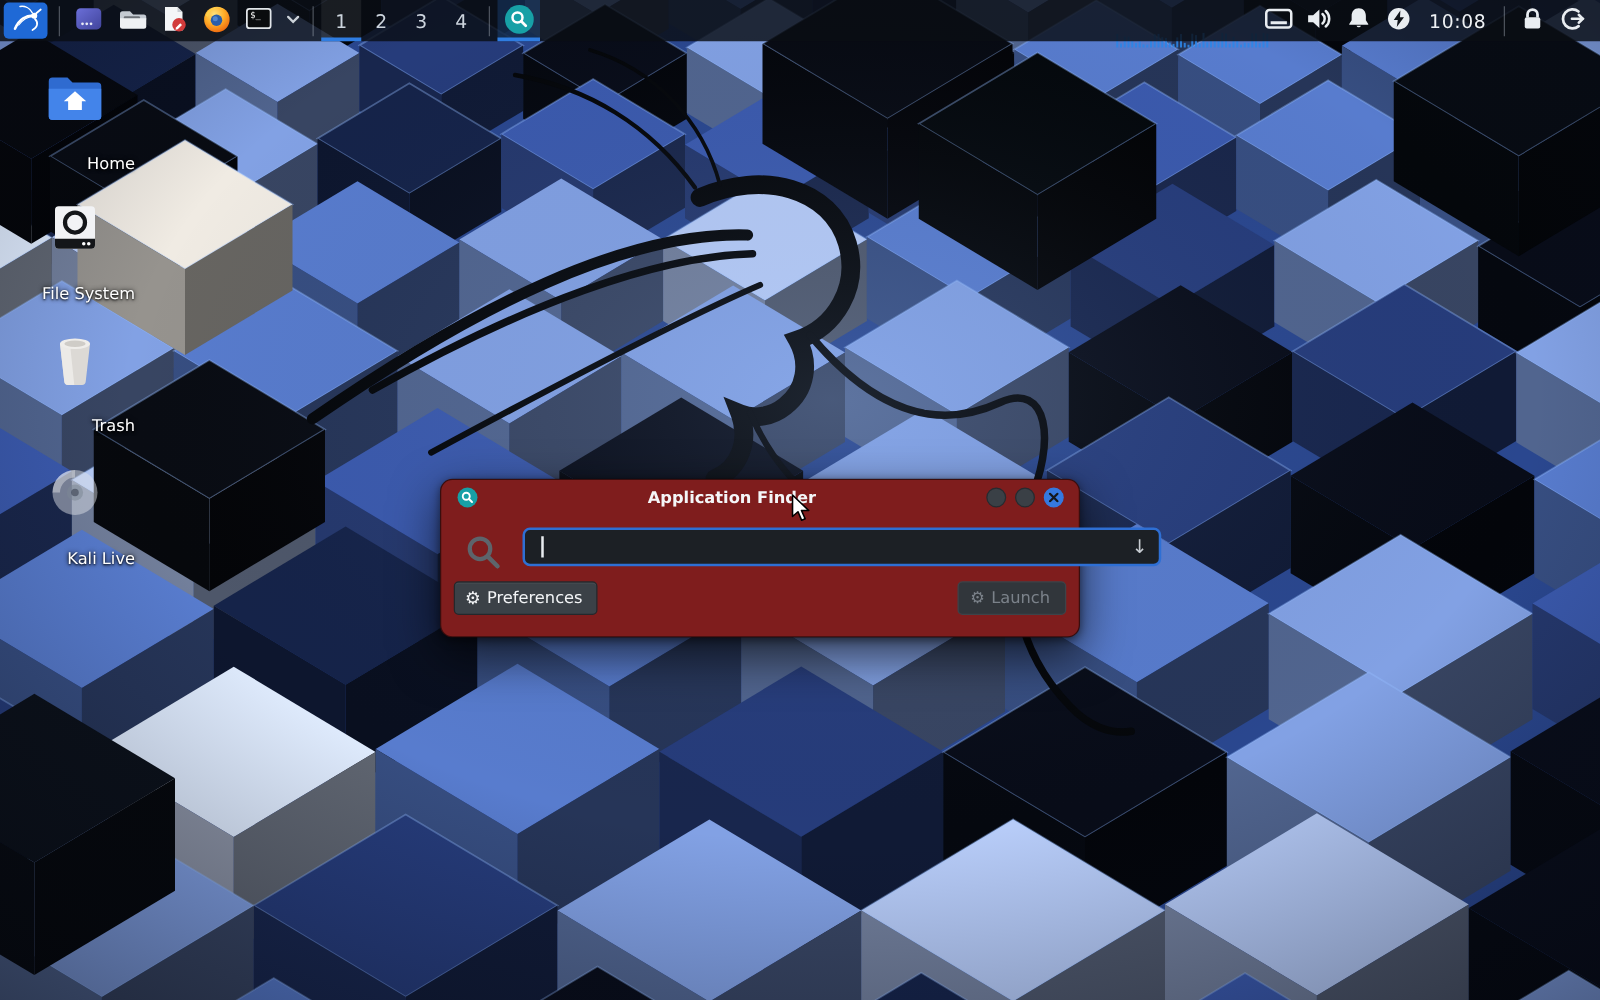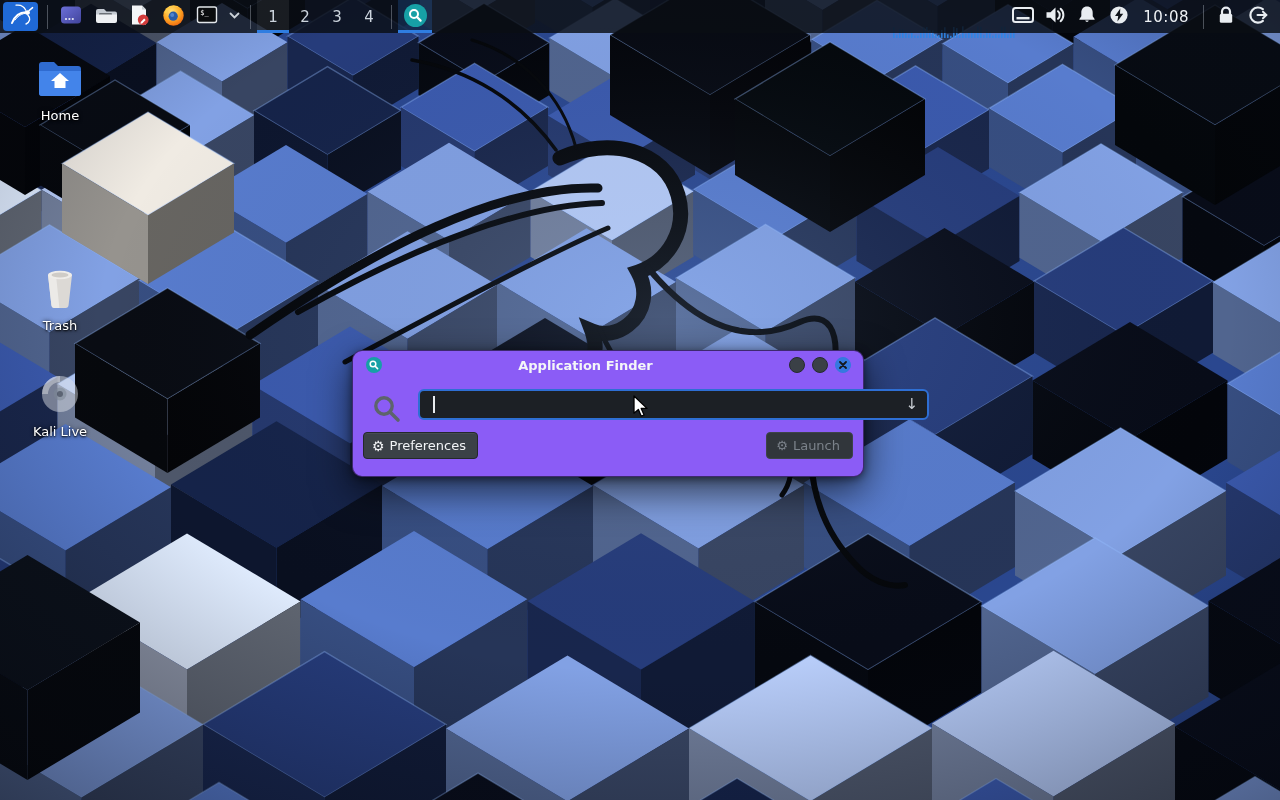--- a/index.html
+++ b/index.html
@@ -27,31 +27,31 @@
   .finder-btn { width:34px; }
   .finder-btn.active { background:rgba(47,125,225,0.22); }
   .spacer { flex:1; }
   .tray-btn { width:32px; height:33px; border:none; background:transparent; display:flex;
               align-items:center; justify-content:center; cursor:pointer; }
   .clock { color:#eef1f4; font-size:15px; padding:0 8px; letter-spacing:0.5px; }
 
   
   .desk { position:absolute; left:12px; width:96px; text-align:center; z-index:10; cursor:pointer; }
   .desk .ic { height:48px; display:flex; align-items:center; justify-content:center; }
-  .desk .lbl { margin-top:6px; color:#ffffff; font-size:13px;
-               text-shadow:0 1px 2px #000, 0 0 4px rgba(0,0,0,0.9); }
+  .desk .lbl { margin-top:22px; color:#ffffff; font-size:13px;
+               text-shadow:0 1px 2px #000, 0 0 4px rgba(0,0,0,0.9);text-align:right; }
   #desk-home        { top:54px; }
   #desk-filesystem  { top:158px; }
   #desk-trash       { top:264px; }
   #desk-kalilive    { top:370px; }
   #desk-floppy      { top:477px; }
 
   
-  .dialog { position:absolute; left:352px; top:350px; width:512px; height:127px;
-            background:#8b5cf6; border-radius:10px; z-index:50;
+  .dialog { position:absolute; left:352px; top:383px; width:512px; height:127px;
+            background:#7f1d1d; border-radius:10px; z-index:50;
             box-shadow:0 14px 38px rgba(0,0,0,0.65), 0 2px 8px rgba(0,0,0,0.5);
             border:1px solid rgba(0,0,0,0.55); }
   .titlebar { height:28px; display:flex; align-items:center; padding:0 12px 0 13px; }
   .app-ic { width:16px; height:16px; border-radius:50%; background:#17a0a6; position:relative;
             flex:0 0 auto; }
   .app-ic svg { position:absolute; left:0; top:0; }
   .title { flex:1; text-align:center; color:#f4f6f8; font-size:13px; font-weight:bold; }
   .winbtns { display:flex; gap:7px; }
   .wbtn { width:16px; height:16px; border-radius:50%; border:1px solid #262b30; background:#3a4046;
           cursor:pointer; padding:0; position:relative; }
@@ -613,20 +613,32 @@
     <div class="ic">
       <svg width="50" height="42" viewBox="0 0 50 42">
         <path d="M4,8 q0,-3 3,-3 h12 l4,4 h20 q3,0 3,3 v24 q0,3 -3,3 H7 q-3,0 -3,-3 Z" fill="#2f6bd0"></path>
         <path d="M4,14 h42 v22 q0,3 -3,3 H7 q-3,0 -3,-3 Z" fill="#4384ea"></path>
         <path d="M25,16 l-9,8 h3.5 v7 h11 v-7 H34 Z" fill="#ffffff"></path>
       </svg>
     </div>
     <div class="lbl">Home</div>
   </div>
 
+  <div class="desk" id="desk-filesystem">
+    <div class="ic">
+      <svg width="44" height="44" viewBox="0 0 44 44">
+        <rect x="6" y="5" width="32" height="34" rx="3" fill="#f2f3f5"></rect>
+        <circle cx="22" cy="18" r="8" fill="none" stroke="#141619" stroke-width="3.4"></circle>
+        <path d="M6,31 h32 v5 q0,3 -3,3 H9 q-3,0 -3,-3 Z" fill="#141619"></path>
+        <circle cx="33" cy="35" r="1.4" fill="#ffffff"></circle>
+          <circle cx="29" cy="35" r="1.4" fill="#ffffff"></circle>
+      </svg>
+    </div>
+    <div class="lbl">File System</div>
+  </div>
 
   <div class="desk" id="desk-kalilive">
     <div class="ic">
       <svg width="46" height="46" viewBox="0 0 46 46" opacity="0.78">
         <circle cx="23" cy="23" r="18" fill="rgba(225,229,235,0.6)"></circle>
         <path d="M5,23 a18,18 0 0 1 18,-18 v6 a12,12 0 0 0 -12,12 Z" fill="rgba(255,255,255,0.55)"></path>
         <circle cx="23" cy="23" r="6.5" fill="rgba(150,158,170,0.9)"></circle>
         <circle cx="23" cy="23" r="3" fill="rgba(80,88,100,0.9)"></circle>
       </svg>
     </div>

